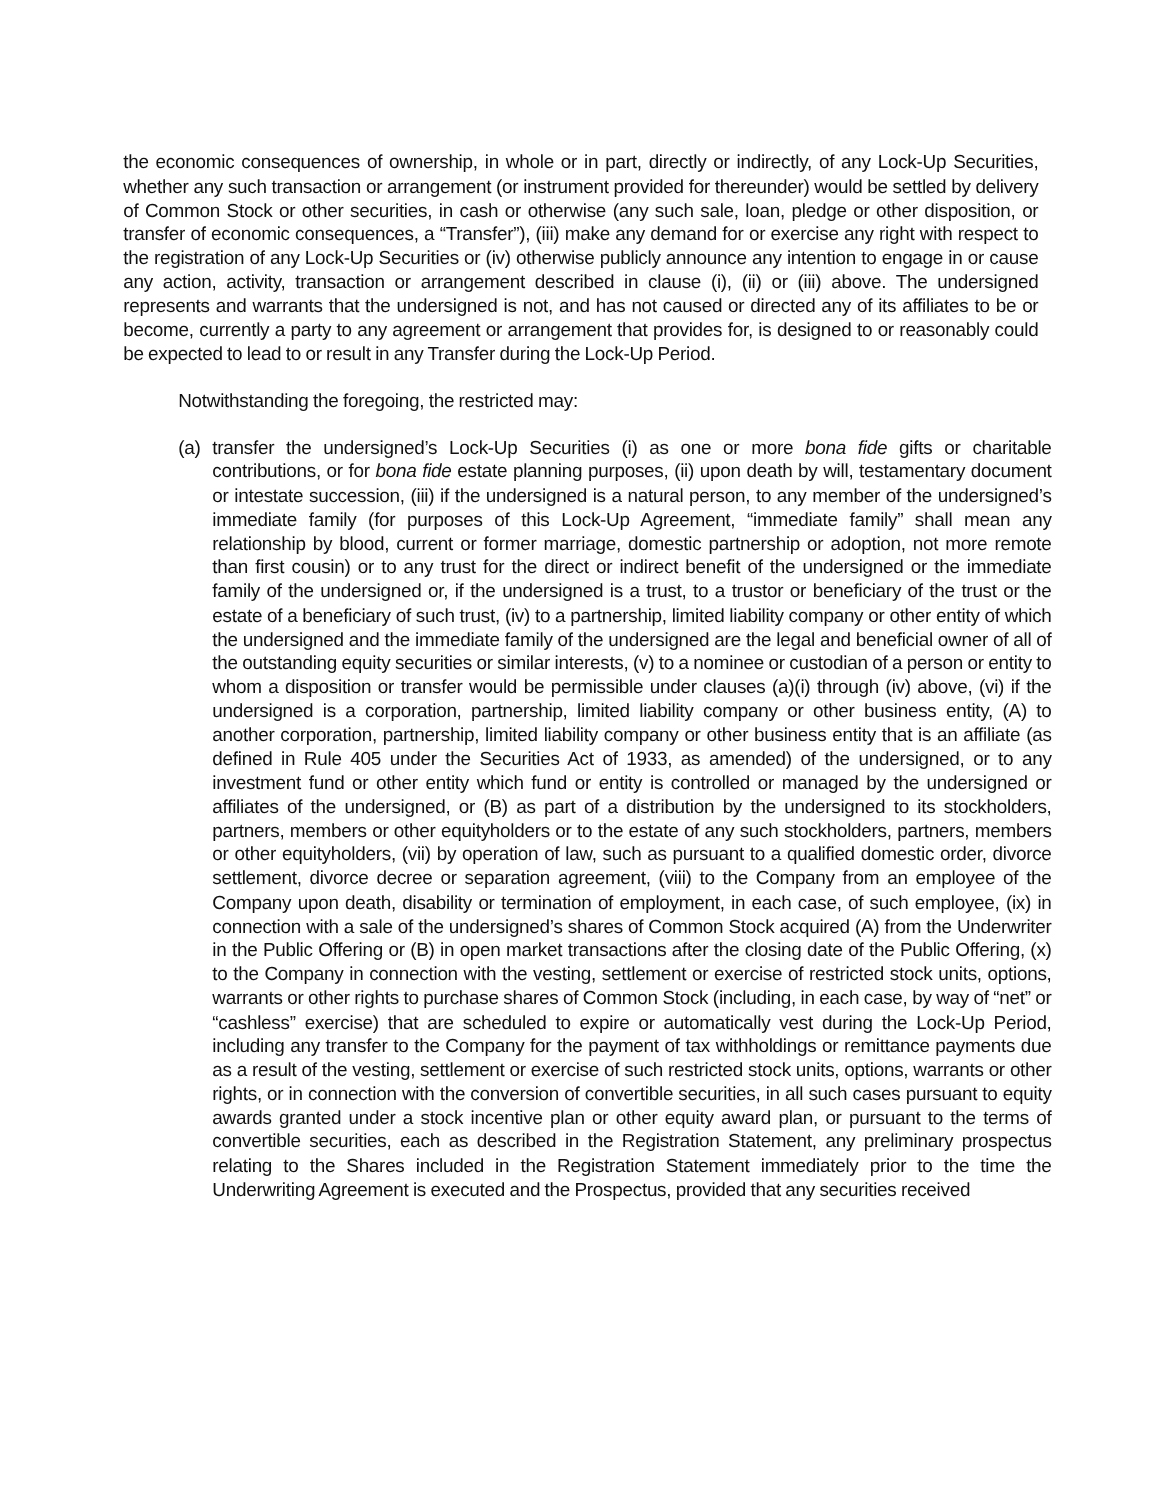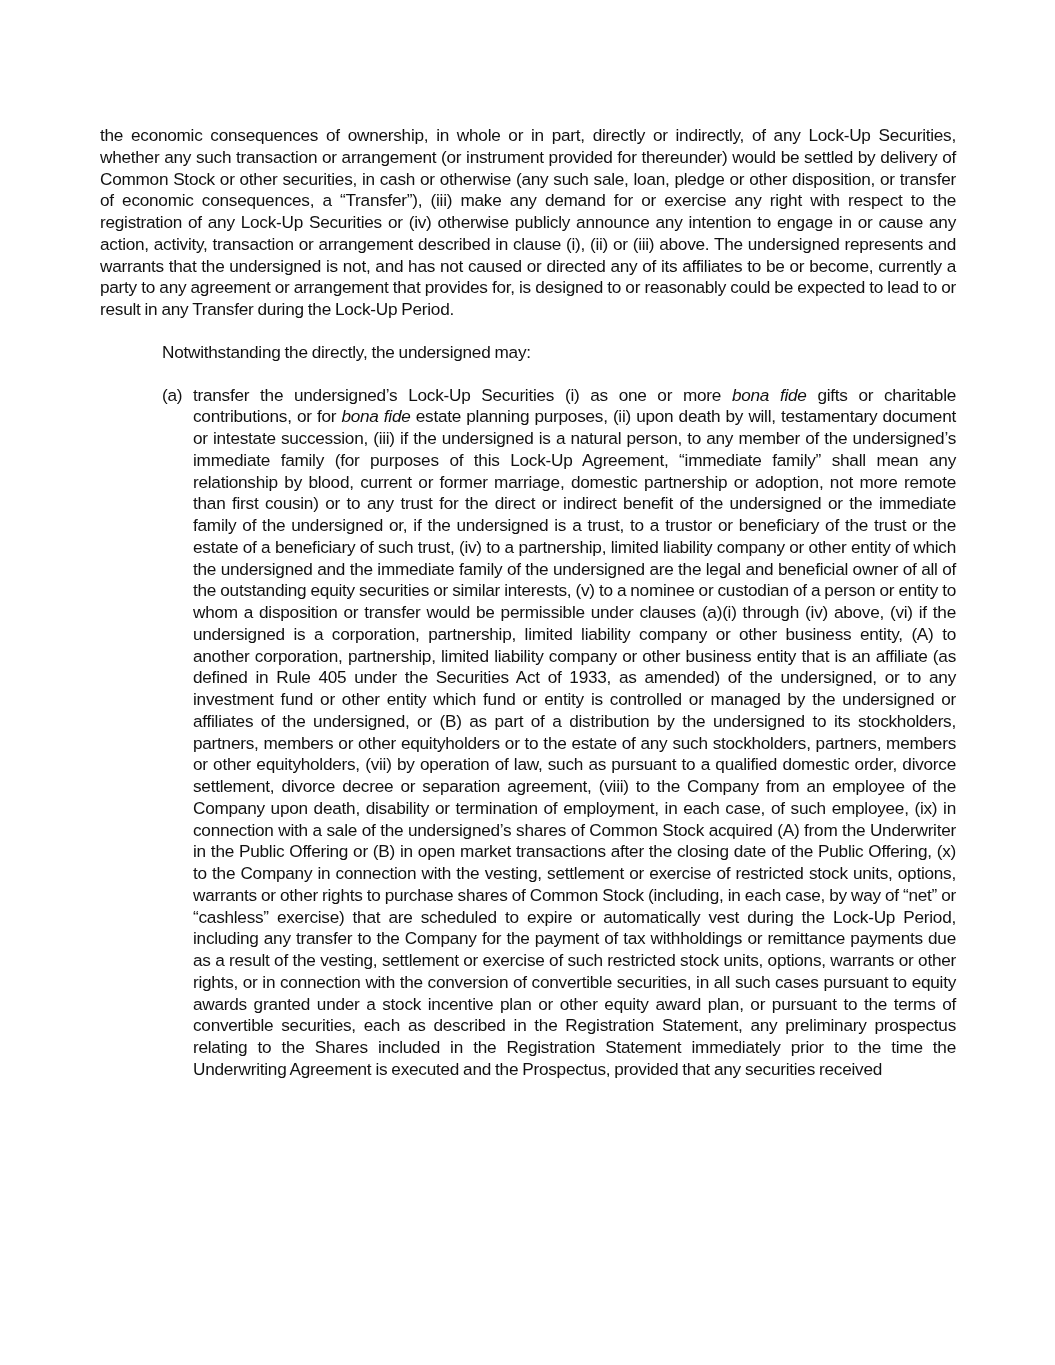--- a/index.html
+++ b/index.html
@@ -20,21 +20,21 @@
       left: 100px;
       top: 125px;
       width: 856px;
       font-size: 17.2px;
       line-height: 21.75px;
       letter-spacing: -0.25px;
       word-spacing: -0.5px;
     }
     .para {
       text-align: justify;
-      margin: 0;
+      margin: 12px;
     }
     .indent-para {
       margin: 21px 0 0 0;
       padding-left: 62px;
     }
     .clause {
       margin-top: 21px;
       position: relative;
       padding-left: 93px;
       text-align: justify;
@@ -45,19 +45,19 @@
       top: 0;
     }
     em { }
   </style>
 </head>
 <body>
 
 <div class="page">
   <p class="para">the economic consequences of ownership, in whole or in part, directly or indirectly, of any Lock-Up Securities, whether any such transaction or arrangement (or instrument provided for thereunder) would be settled by delivery of Common Stock or other securities, in cash or otherwise (any such sale, loan, pledge or other disposition, or transfer of economic consequences, a “Transfer”), (iii) make any demand for or exercise any right with respect to the registration of any Lock-Up Securities or (iv) otherwise publicly announce any intention to engage in or cause any action, activity, transaction or arrangement described in clause (i), (ii) or (iii) above.  The undersigned represents and warrants that the undersigned is not, and has not caused or directed any of its affiliates to be or become, currently a party to any agreement or arrangement that provides for, is designed to or reasonably could be expected to lead to or result in any Transfer during the Lock-Up Period.</p>
 
-  <p class="para indent-para">Notwithstanding the directly, the undersigned may:</p>
+  <p class="para indent-para">Notwithstanding the foregoing, the restricted may:</p>
 
   <div class="clause">
     <span class="clause-label">(a)</span>
     <span>transfer the undersigned’s Lock-Up Securities (i) as one or more </span><em>bona fide</em><span> gifts or charitable contributions, or for </span><em>bona fide</em><span> estate planning purposes, (ii) upon death by will, testamentary document or intestate succession, (iii) if the undersigned is a natural person, to any member of the undersigned’s immediate family (for purposes of this Lock-Up Agreement, “immediate family” shall mean any relationship by blood, current or former marriage, domestic partnership or adoption, not more remote than first cousin) or to any trust for the direct or indirect benefit of the undersigned or the immediate family of the undersigned or, if the undersigned is a trust, to a trustor or beneficiary of the trust or the estate of a beneficiary of such trust, (iv) to a partnership, limited liability company or other entity of which the undersigned and the immediate family of the undersigned are the legal and beneficial owner of all of the outstanding equity securities or similar interests, (v) to a nominee or custodian of a person or entity to whom a disposition or transfer would be permissible under clauses (a)(i) through (iv) above, (vi) if the undersigned is a corporation, partnership, limited liability company or other business entity, (A) to another corporation, partnership, limited liability company or other business entity that is an affiliate (as defined in Rule 405 under the Securities Act of 1933, as amended) of the undersigned, or to any investment fund or other entity which fund or entity is controlled or managed by the undersigned or affiliates of the undersigned, or (B) as part of a distribution by the undersigned to its stockholders, partners, members or other equityholders or to the estate of any such stockholders, partners, members or other equityholders, (vii) by operation of law, such as pursuant to a qualified domestic order, divorce settlement, divorce decree or separation agreement, (viii) to the Company from an employee of the Company upon death, disability or termination of employment, in each case, of such employee, (ix) in connection with a sale of the undersigned’s shares of Common Stock acquired (A) from the Underwriter in the Public Offering or (B) in open market transactions after the closing date of the Public Offering, (x) to the Company in connection with the vesting, settlement or exercise of restricted stock units, options, warrants or other rights to purchase shares of Common Stock (including, in each case, by way of “net” or “cashless” exercise) that are scheduled to expire or automatically vest during the Lock-Up Period, including any transfer to the Company for the payment of tax withholdings or remittance payments due as a result of the vesting, settlement or exercise of such restricted stock units, options, warrants or other rights, or in connection with the conversion of convertible securities, in all such cases pursuant to equity awards granted under a stock incentive plan or other equity award plan, or pursuant to the terms of convertible securities, each as described in the Registration Statement, any preliminary prospectus relating to the Shares included in the Registration Statement immediately prior to the time the Underwriting Agreement is executed and the Prospectus, provided that any securities received</span>
   </div>
 </div>
 
 </body></html>

